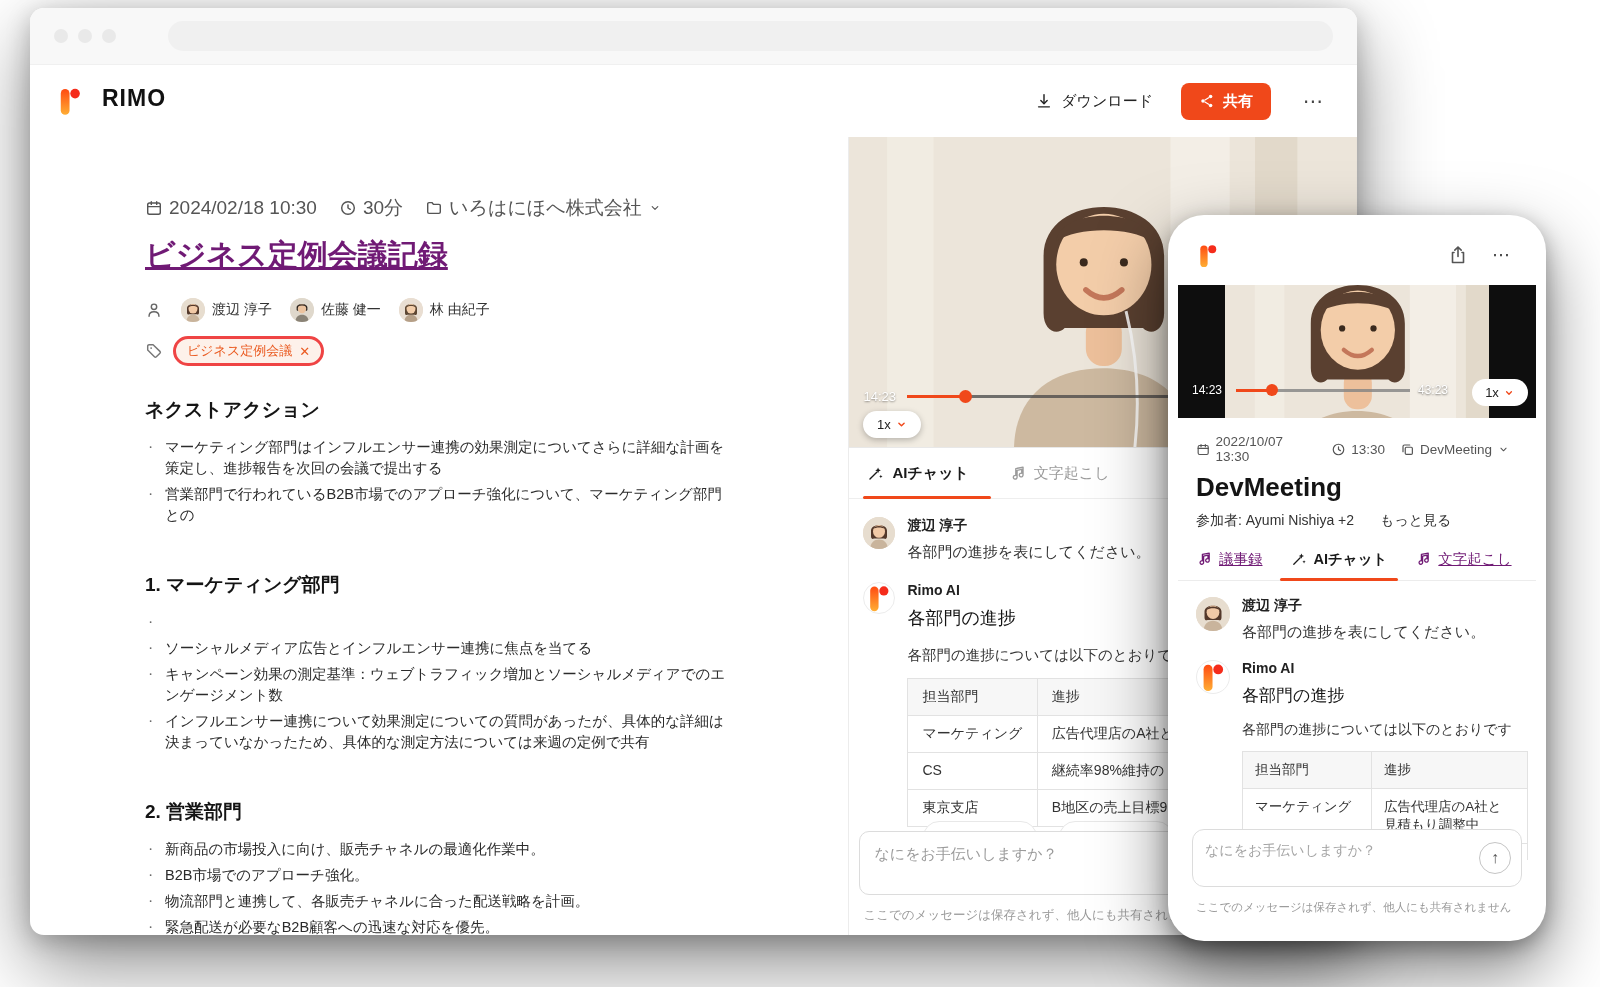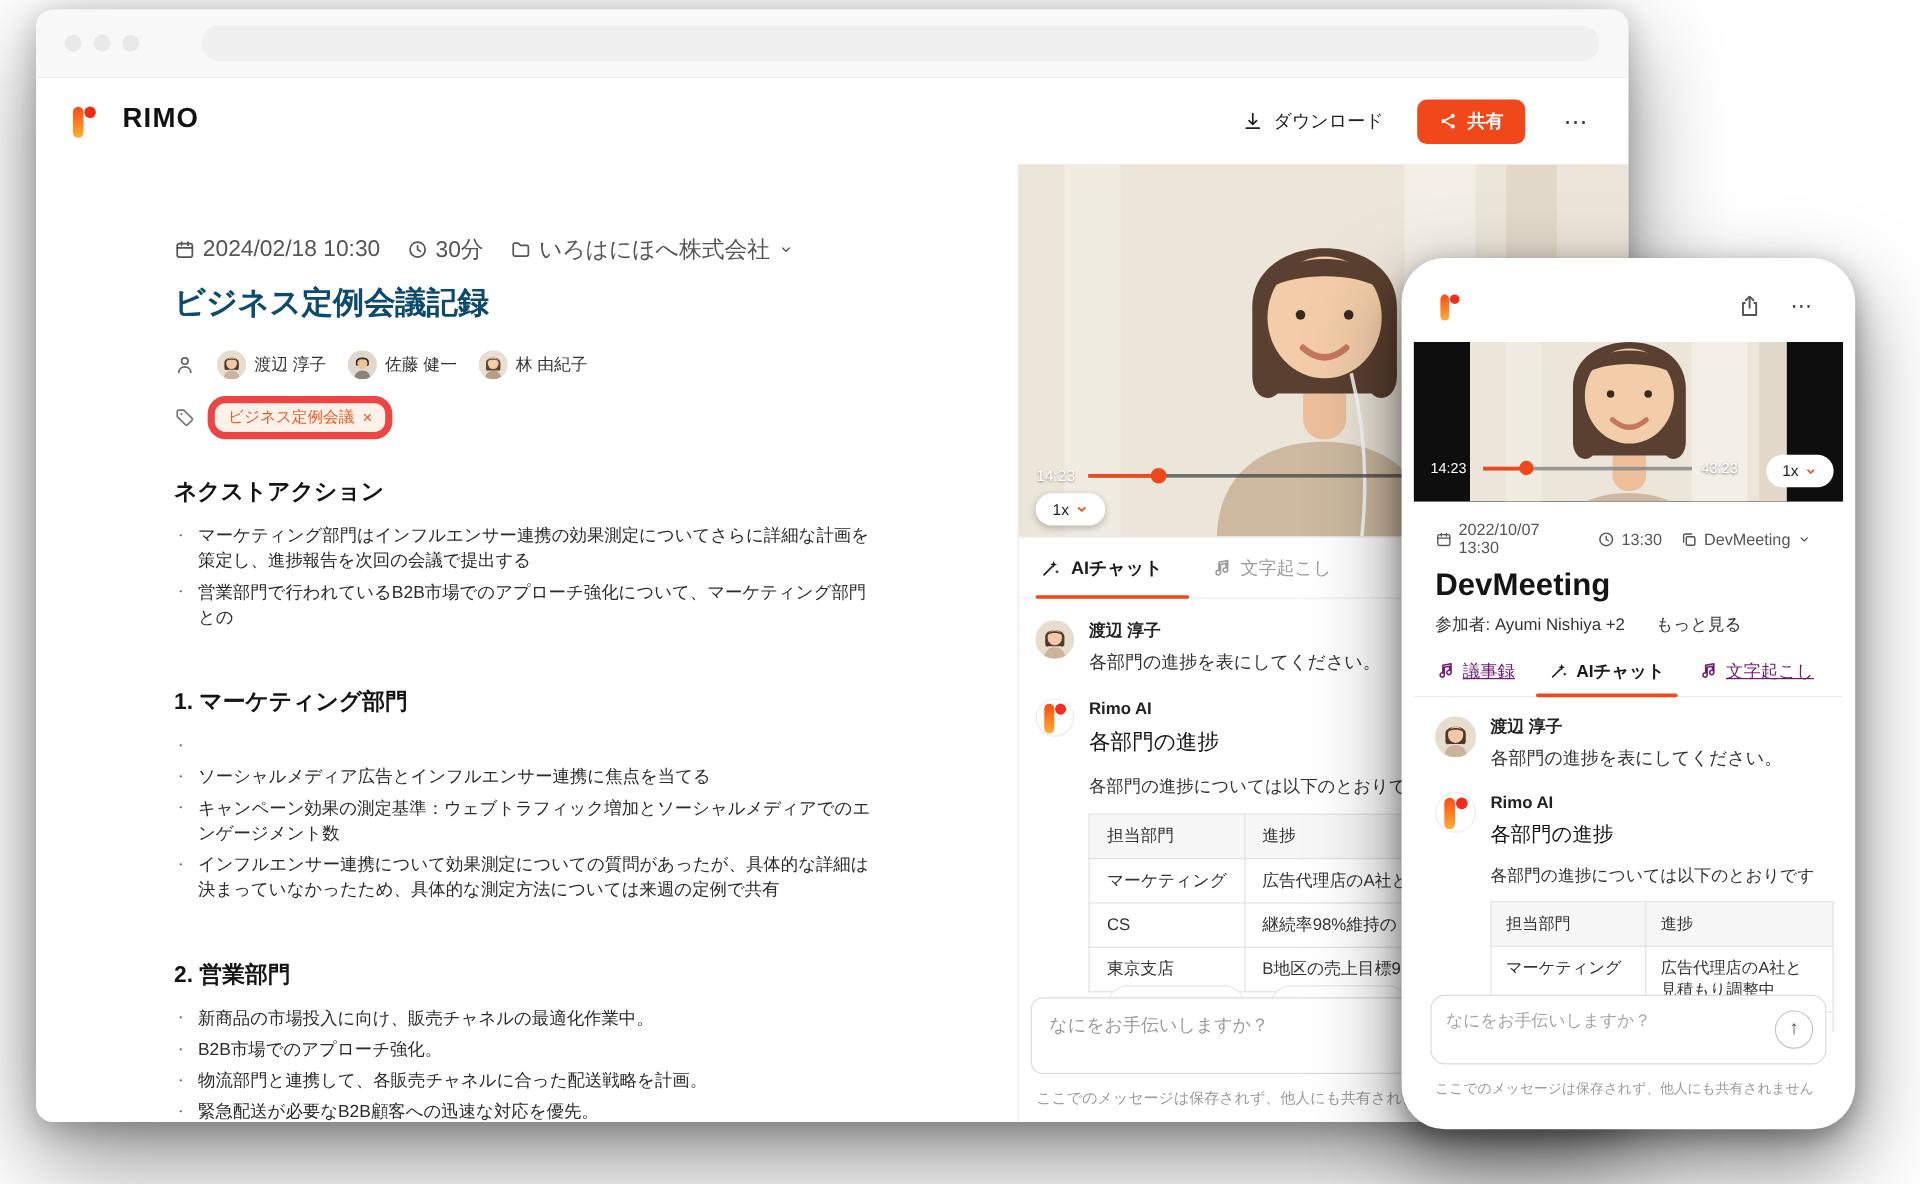--- a/index.html
+++ b/index.html
@@ -22,28 +22,28 @@
   .hdr-right{margin-left:auto;display:flex;align-items:center;gap:28px;}
   .dl-btn{display:flex;align-items:center;gap:8px;font-size:15px;color:#222;cursor:pointer;}
   .share-btn{display:flex;align-items:center;gap:8px;background:#f0481a;color:#fff;font-size:15px;font-weight:600;
     padding:9px 18px;border-radius:8px;border:none;cursor:pointer;}
   .more-btn{font-size:20px;color:#444;letter-spacing:2px;cursor:pointer;padding:4px;}
 
   .main{display:flex;height:799px;}
   .doc{width:819px;overflow:hidden;padding:58px 70px 0 115px;box-sizing:border-box;}
   .metarow{display:flex;align-items:center;gap:8px;color:#555;font-size:19px;}
   .metarow .grp{display:flex;align-items:center;gap:6px;margin-right:14px;}
-  .doctitle{font-size:26px;font-weight:800;color:#0c4a6e;margin-top:14px;}
+  .doctitle{font-size:30px;font-weight:800;color:#701a75;margin-top:14px;text-decoration:underline;}
   .people{display:flex;align-items:center;gap:18px;margin-top:22px;color:#333;font-size:14px;}
   .person{display:flex;align-items:center;gap:7px;}
   .avatar{width:24px;height:24px;border-radius:50%;overflow:hidden;flex:0 0 auto;background:#e7ddcf;}
   .avatar svg{width:100%;height:100%;display:block;}
   .tagrow{display:flex;align-items:center;gap:10px;margin-top:14px;color:#777;}
-  .tagpill{display:flex;align-items:center;gap:7px;border:6px solid #ef4444;background:#fdf1ea;color:#ea5a20;
-    font-size:13px;padding:3px 11px;border-radius:15px;font-family:Liberation Mono, monospace;}
+  .tagpill{display:flex;align-items:center;gap:7px;border:3px solid #ef4444;background:#fdf1ea;color:#ea5a20;
+    font-size:13px;padding:3px 11px;border-radius:15px;}
   .tagpill .x{font-weight:700;cursor:pointer;}
   .sect-h{font-size:19px;font-weight:800;color:#141414;}
   .mt56{margin-top:31px;} .mt44{margin-top:46px;}
   .bullets{margin-top:14px;width:585px;}
   .bul{display:flex;gap:9px;font-size:14.5px;line-height:21px;color:#2b2b2b;margin-top:5px;}
   .bul .b{color:#666;font-size:11px;line-height:21px;flex:0 0 auto;}
 
   
   .panel{width:508px;border-left:1px solid #ececec;display:flex;flex-direction:column;position:relative;}
   .video{height:310px;position:relative;overflow:hidden;background:#e9e2d8;}

